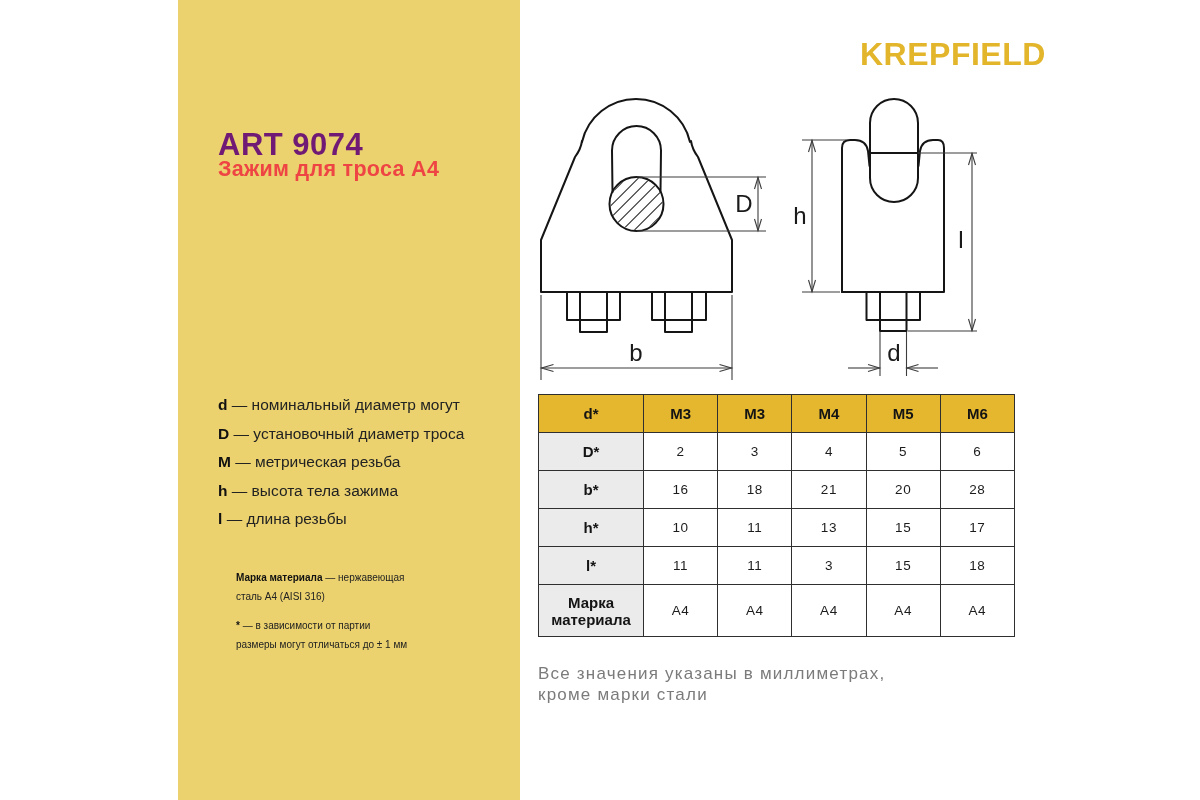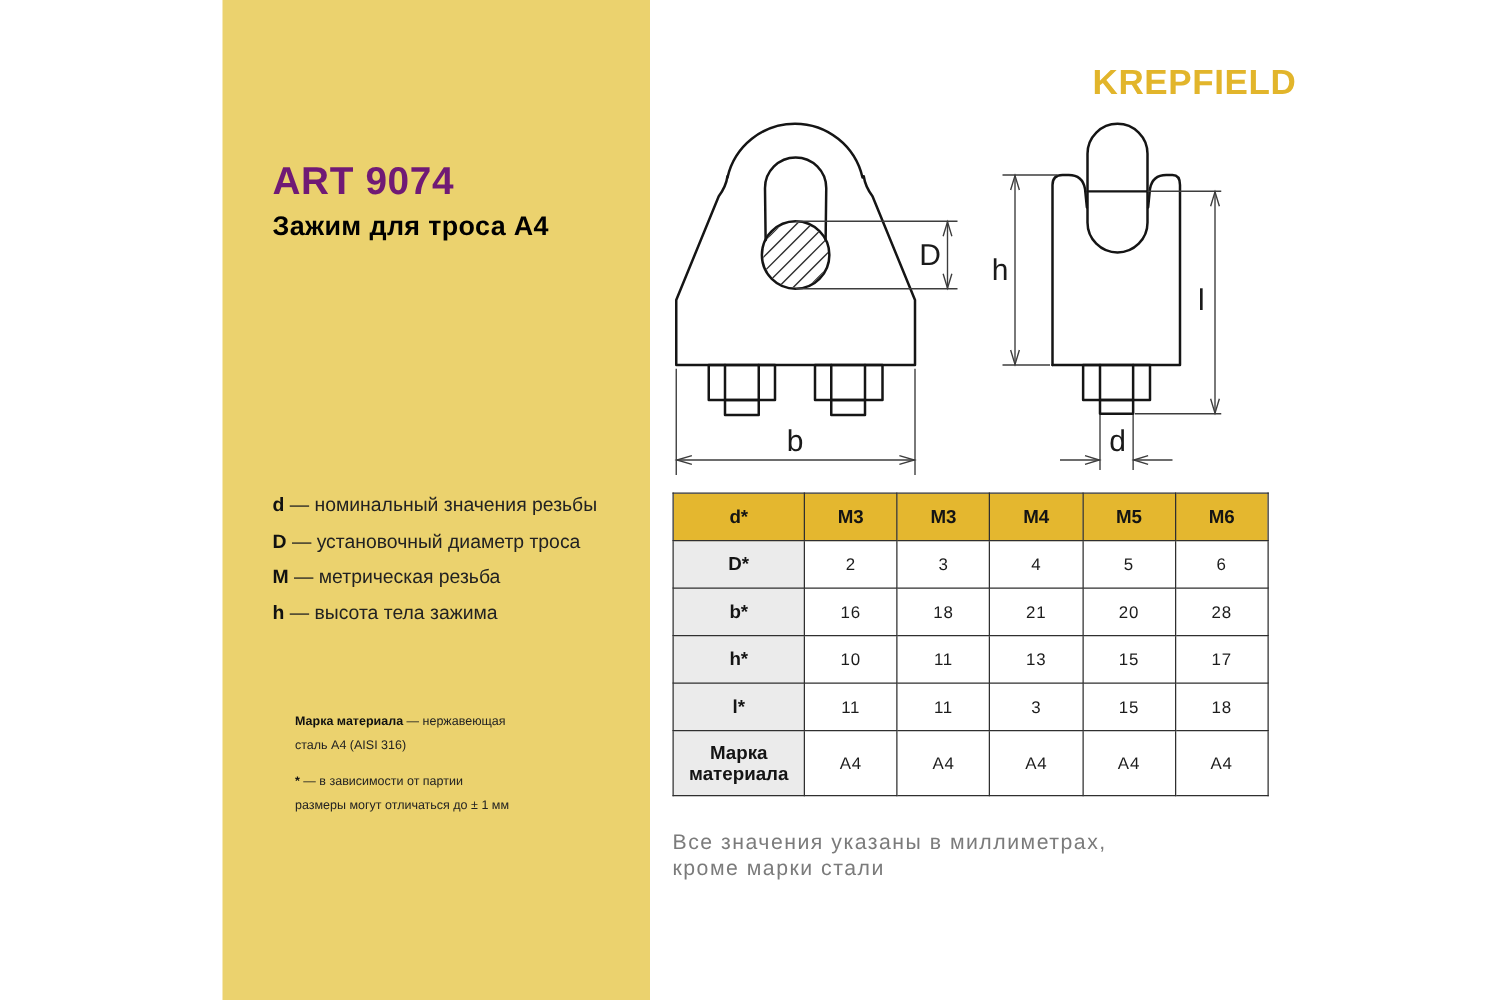--- a/index.html
+++ b/index.html
@@ -11,40 +11,40 @@
   }
   .panel{
     position:absolute;left:178px;top:0;width:342px;height:800px;
     background:#ebd26e;
   }
   .art{
     position:absolute;left:218px;top:127px;
     font-size:31px;font-weight:bold;letter-spacing:.5px;color:#701a75;margin:0;
   }
   .subtitle{
-    position:absolute;left:218px;top:169px;
-    font-size:21.5px;font-weight:bold;letter-spacing:.3px;color:#000000;margin:0;
+    position:absolute;left:218px;top:157px;
+    font-size:21.5px;font-weight:bold;letter-spacing:.3px;color:#ef4444;margin:0;
   }
   .defs{
     position:absolute;left:218px;top:396px;width:300px;
     font-size:15.5px;line-height:17px;color:#222;
   }
   .def{margin:0 0 11.6px 0;white-space:nowrap;}
   .def b{font-weight:bold;color:#111;}
   .note{
     position:absolute;left:236px;width:298px;
     font-size:10px;line-height:18.5px;color:#222;margin:0;
   }
   .note b{color:#111;}
   .note .nt{white-space:pre-line;}
   .note-material{top:569px;}
   .note-tolerance{top:617px;}
   .logo{
     position:absolute;left:858px;top:34px;
-    font-size:28px;font-weight:bold;letter-spacing:.5px;color:#e2b52b;margin:16px;
+    font-size:32px;font-weight:bold;letter-spacing:.5px;color:#e2b52b;margin:2px;
   }
   .drawing{position:absolute;}
   .front-view{left:528px;top:90px;}
   .side-view{left:790px;top:90px;}
 
   table.dims{
     position:absolute;left:538px;top:394px;width:476px;
     border-collapse:collapse;table-layout:fixed;
     font-family:"Liberation Sans",sans-serif;
   }
@@ -77,24 +77,25 @@
 </style>
 </head>
 <body>
 
 <div class="panel"></div>
 
 <h1 class="art">ART 9074</h1>
 <h2 class="subtitle">Зажим для троса A4</h2>
 
 <div class="defs">
-  <p class="def"><b>d</b> <span>— номинальный значения резьбы</span></p>
+  <p class="def"><b>d</b> <span>— номинальный диаметр могут</span></p>
   <p class="def"><b>D</b> <span>— установочный диаметр троса</span></p>
   <p class="def"><b>M</b> <span>— метрическая резьба</span></p>
   <p class="def"><b>h</b> <span>— высота тела зажима</span></p>
+  <p class="def"><b>l</b> <span>— длина резьбы</span></p>
 </div>
 
 <p class="note note-material"><b>Марка материала</b> <span class="nt">— нержавеющая
 сталь A4 (AISI 316)</span></p>
 <p class="note note-tolerance"><b>*</b> <span class="nt">— в зависимости от партии
 размеры могут отличаться до ± 1 мм</span></p>
 
 <div class="logo">KREPFIELD</div>
 
 <svg class="drawing front-view" width="252" height="298" viewBox="528 90 252 298">

